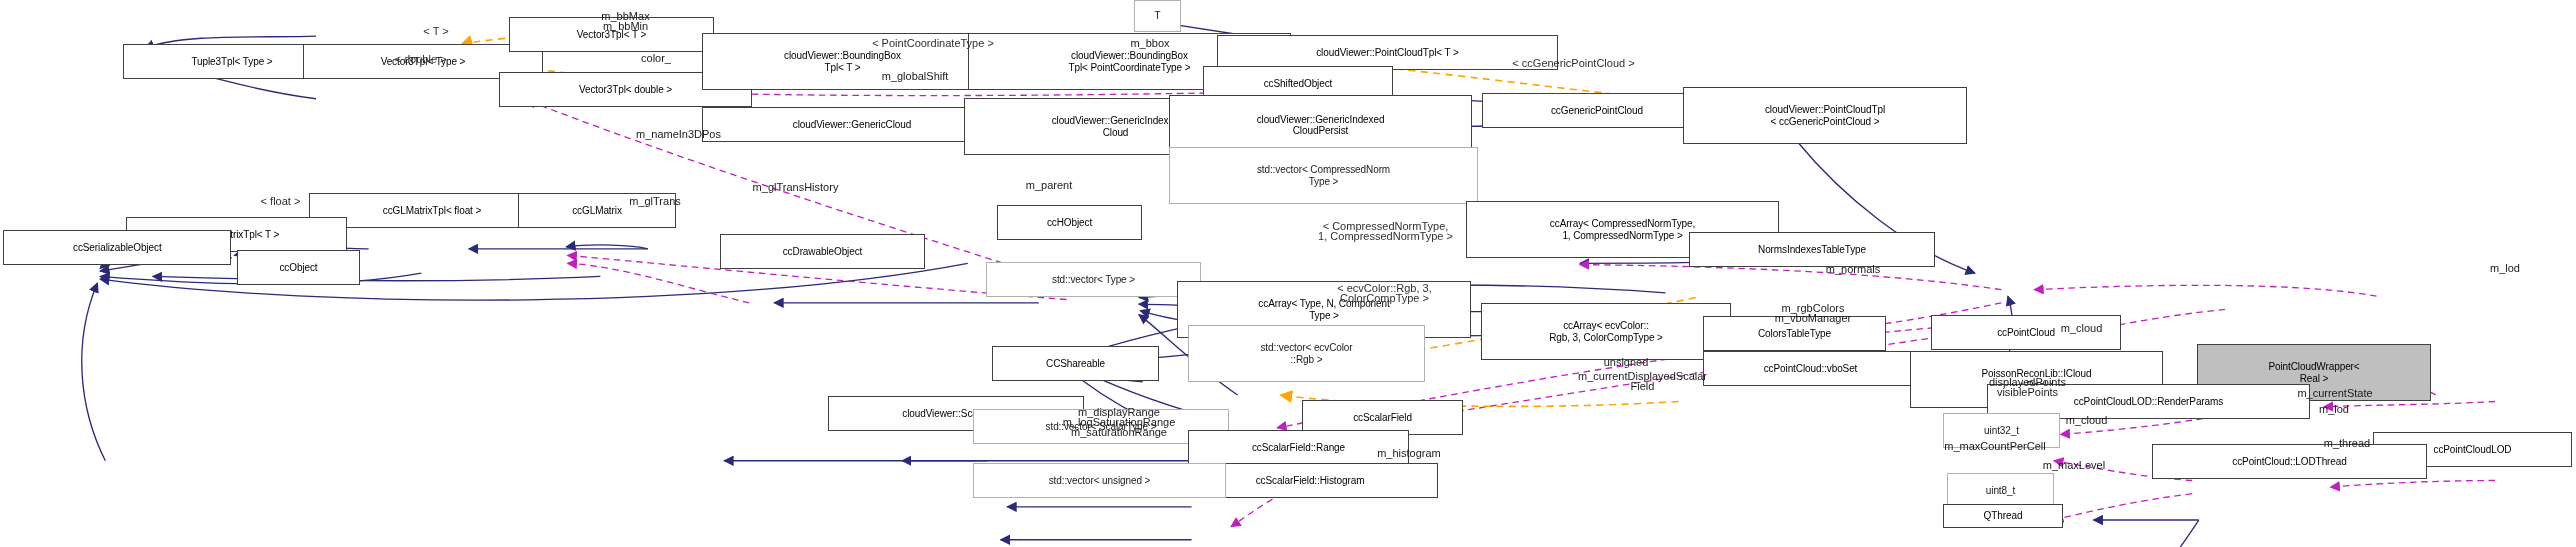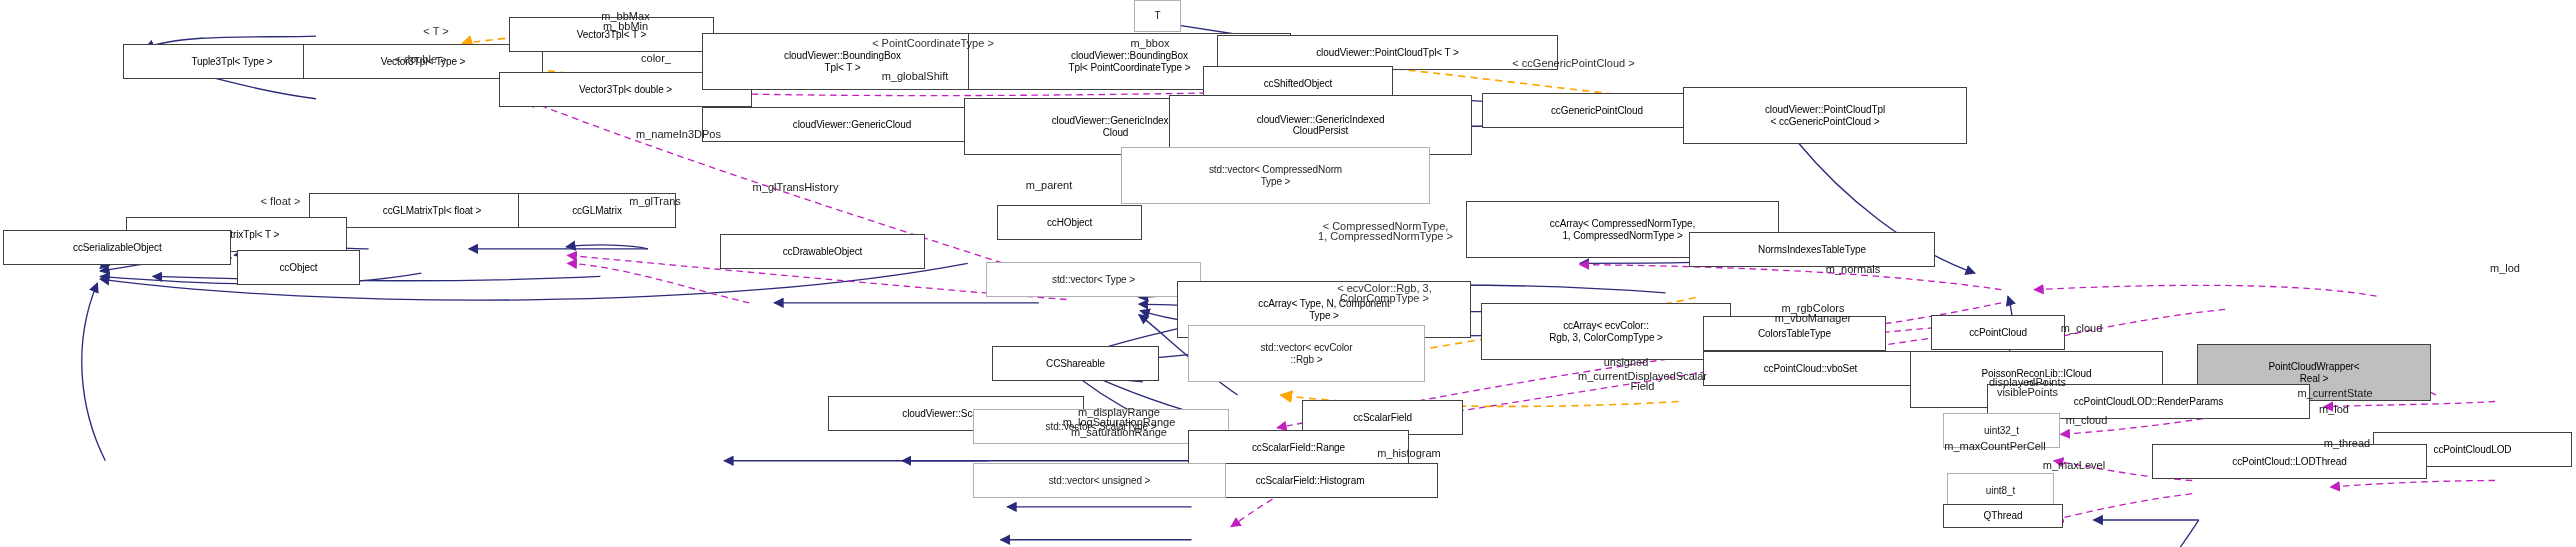--- a/index.html
+++ b/index.html
@@ -203,39 +203,39 @@
   <div class="node thick" style="left:1217px;top:35px;width:341px;height:35px;"><span>cloudViewer::PointCloudTpl&lt; T &gt;</span></div>
   <div class="node thick" style="left:1203px;top:66px;width:190px;height:35px;"><span>ccShiftedObject</span></div>
   <div class="node thick" style="left:702px;top:107px;width:300px;height:35px;"><span>cloudViewer::GenericCloud</span></div>
   <div class="node thick" style="left:964px;top:98px;width:303px;height:57px;"><span>cloudViewer::GenericIndexed
 Cloud</span></div>
   <div class="node thick" style="left:1169px;top:95px;width:303px;height:60px;"><span>cloudViewer::GenericIndexed
 CloudPersist</span></div>
   <div class="node thick" style="left:1482px;top:93px;width:230px;height:35px;"><span>ccGenericPointCloud</span></div>
   <div class="node thick" style="left:1683px;top:87px;width:284px;height:57px;"><span>cloudViewer::PointCloudTpl
 &lt; ccGenericPointCloud &gt;</span></div>
-  <div class="node grey" style="left:1121px;top:147px;width:309px;height:57px;"><span>std::vector&lt; CompressedNorm
+  <div class="node grey" style="left:1169px;top:147px;width:309px;height:57px;"><span>std::vector&lt; CompressedNorm
 Type &gt;</span></div>
   <div class="node thick" style="left:309px;top:193px;width:246px;height:35px;"><span>ccGLMatrixTpl&lt; float &gt;</span></div>
   <div class="node thick" style="left:126px;top:217px;width:221px;height:35px;"><span>ccGLMatrixTpl&lt; T &gt;</span></div>
   <div class="node thick" style="left:518px;top:193px;width:158px;height:35px;"><span>ccGLMatrix</span></div>
   <div class="node thick" style="left:3.3px;top:230px;width:228px;height:35px;"><span>ccSerializableObject</span></div>
   <div class="node thick" style="left:237px;top:250px;width:123px;height:35px;"><span>ccObject</span></div>
   <div class="node thick" style="left:720px;top:202px;width:205px;height:35px;margin-top:32px;"><span>ccDrawableObject</span></div>
   <div class="node thick" style="left:997px;top:205px;width:145px;height:35px;"><span>ccHObject</span></div>
   <div class="node thick" style="left:1466px;top:201px;width:313px;height:57px;"><span>ccArray&lt; CompressedNormType,
 1, CompressedNormType &gt;</span></div>
   <div class="node thick" style="left:1689px;top:232px;width:246px;height:35px;"><span>NormsIndexesTableType</span></div>
   <div class="node grey" style="left:986px;top:262px;width:215px;height:35px;"><span>std::vector&lt; Type &gt;</span></div>
   <div class="node thick" style="left:1177px;top:281px;width:294px;height:57px;"><span>ccArray&lt; Type, N, Component
 Type &gt;</span></div>
   <div class="node thick" style="left:1481px;top:303px;width:250px;height:57px;"><span>ccArray&lt; ecvColor::
 Rgb, 3, ColorCompType &gt;</span></div>
   <div class="node thick" style="left:1703px;top:316px;width:183px;height:35px;"><span>ColorsTableType</span></div>
-  <div class="node thick" style="left:1931px;top:315px;width:134px;height:35px;"><span>ccPointCloud</span></div>
+  <div class="node thick" style="left:1931px;top:315px;width:190px;height:35px;"><span>ccPointCloud</span></div>
   <div class="node thick" style="left:992px;top:346px;width:167px;height:35px;"><span>CCShareable</span></div>
   <div class="node grey" style="left:1188px;top:325px;width:237px;height:57px;"><span>std::vector&lt; ecvColor
 ::Rgb &gt;</span></div>
   <div class="node thick" style="left:1703px;top:351px;width:215px;height:35px;"><span>ccPointCloud::vboSet</span></div>
   <div class="node thick" style="left:1910px;top:351px;width:253px;height:57px;"><span>PoissonReconLib::ICloud
 &lt; Real &gt;</span></div>
   <div class="node highlight" style="left:2197px;top:344px;width:234px;height:57px;"><span>PointCloudWrapper&lt;
 Real &gt;</span></div>
   <div class="node thick" style="left:2373px;top:398px;width:199px;height:35px;margin-top:34px;"><span>ccPointCloudLOD</span></div>
   <div class="node thick" style="left:1987px;top:384px;width:323px;height:35px;"><span>ccPointCloudLOD::RenderParams</span></div>

